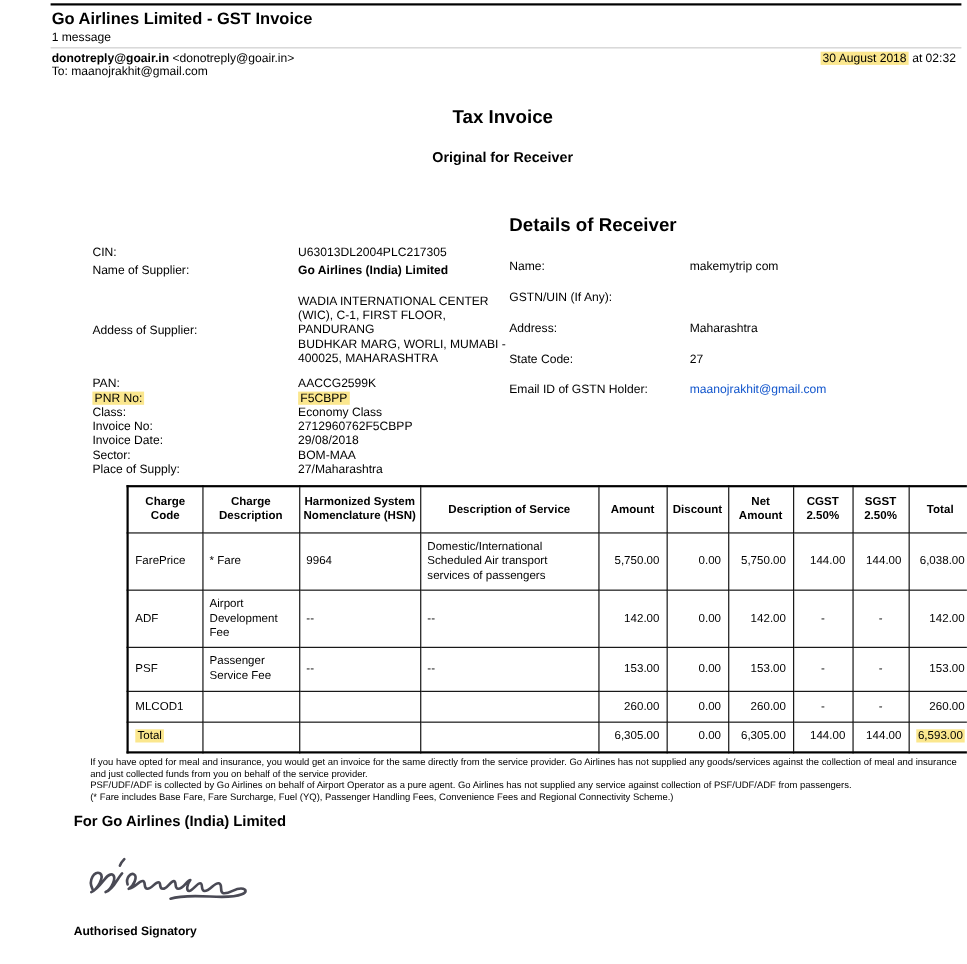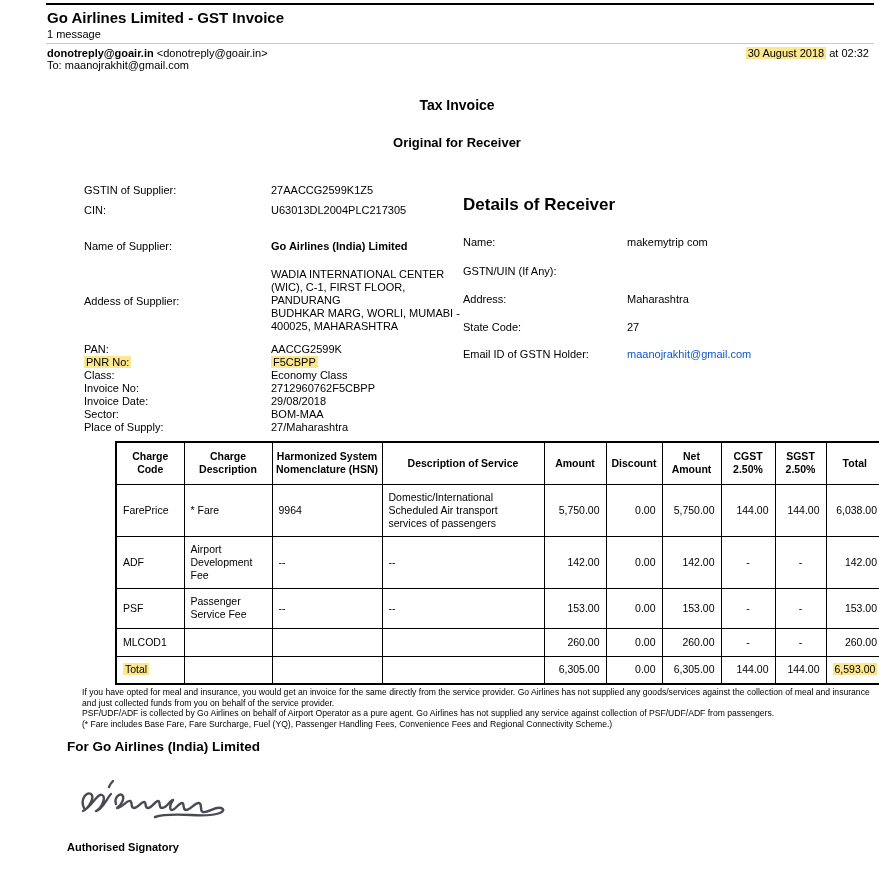--- a/index.html
+++ b/index.html
@@ -9,21 +9,21 @@
 
   .topline { position:absolute; left:46px; top:3px; width:828px; height:2px; background:#000; }
   .subject { position:absolute; left:47px; top:9px; font-size:15px; font-weight:bold; }
   .msgcount { position:absolute; left:47px; top:28px; font-size:11px; }
   .hdr-divider { position:absolute; left:46px; top:43px; width:828px; height:1px; background:#c9c9c9; }
   .from-row { position:absolute; left:47px; top:47px; width:822px; display:flex; justify-content:space-between; font-size:11px; }
   .b { font-weight:bold; }
   .to-row { position:absolute; left:47px; top:59px; font-size:11px; }
   .hl { background:var(--highlight); padding:0 2px; }
 
-  .inv-title { position:absolute; left:46px; top:97px; width:822px; text-align:center; font-size:14px; font-weight:bold; }
+  .inv-title { position:absolute; left:46px; top:97px; width:822px; text-align:center; font-size:17px; font-weight:bold; }
   .inv-subtitle { position:absolute; left:46px; top:135px; width:822px; text-align:center; font-size:13px; font-weight:bold; }
 
   .lrow { position:absolute; left:84px; display:flex; font-size:11px; }
   .llabel { width:187px; flex:none; }
   .lvalue { width:245px; }
   .bold { font-weight:bold; }
   .addr { align-items:center; }
   .addr-lines div { line-height:13px; }
 
   .rheading { position:absolute; left:463px; top:195px; font-size:17px; font-weight:bold; }
@@ -59,25 +59,21 @@
     </div>
     <div>
       <span class="hl">30 August 2018</span><span> at 02:32</span>
     </div>
   </div>
   <div class="to-row">To: maanojrakhit@gmail.com</div>
 
   <div class="inv-title">Tax Invoice</div>
   <div class="inv-subtitle">Original for Receiver</div>
 
-  <div class="lrow" style="top:184px">
-    <span class="llabel">GSTIN of Supplier:</span>
-    <span class="lvalue">27AACCG2599K1Z5</span>
-  </div>
-  <div class="lrow" style="top:204px">
+  <div class="lrow" style="top:224px">
     <span class="llabel">CIN:</span>
     <span class="lvalue">U63013DL2004PLC217305</span>
   </div>
   <div class="lrow" style="top:240px">
     <span class="llabel">Name of Supplier:</span>
     <span class="lvalue bold">Go Airlines (India) Limited</span>
   </div>
   <div class="lrow addr" style="top:268px">
     <span class="llabel">Addess of Supplier:</span>
     <span class="lvalue addr-lines">

